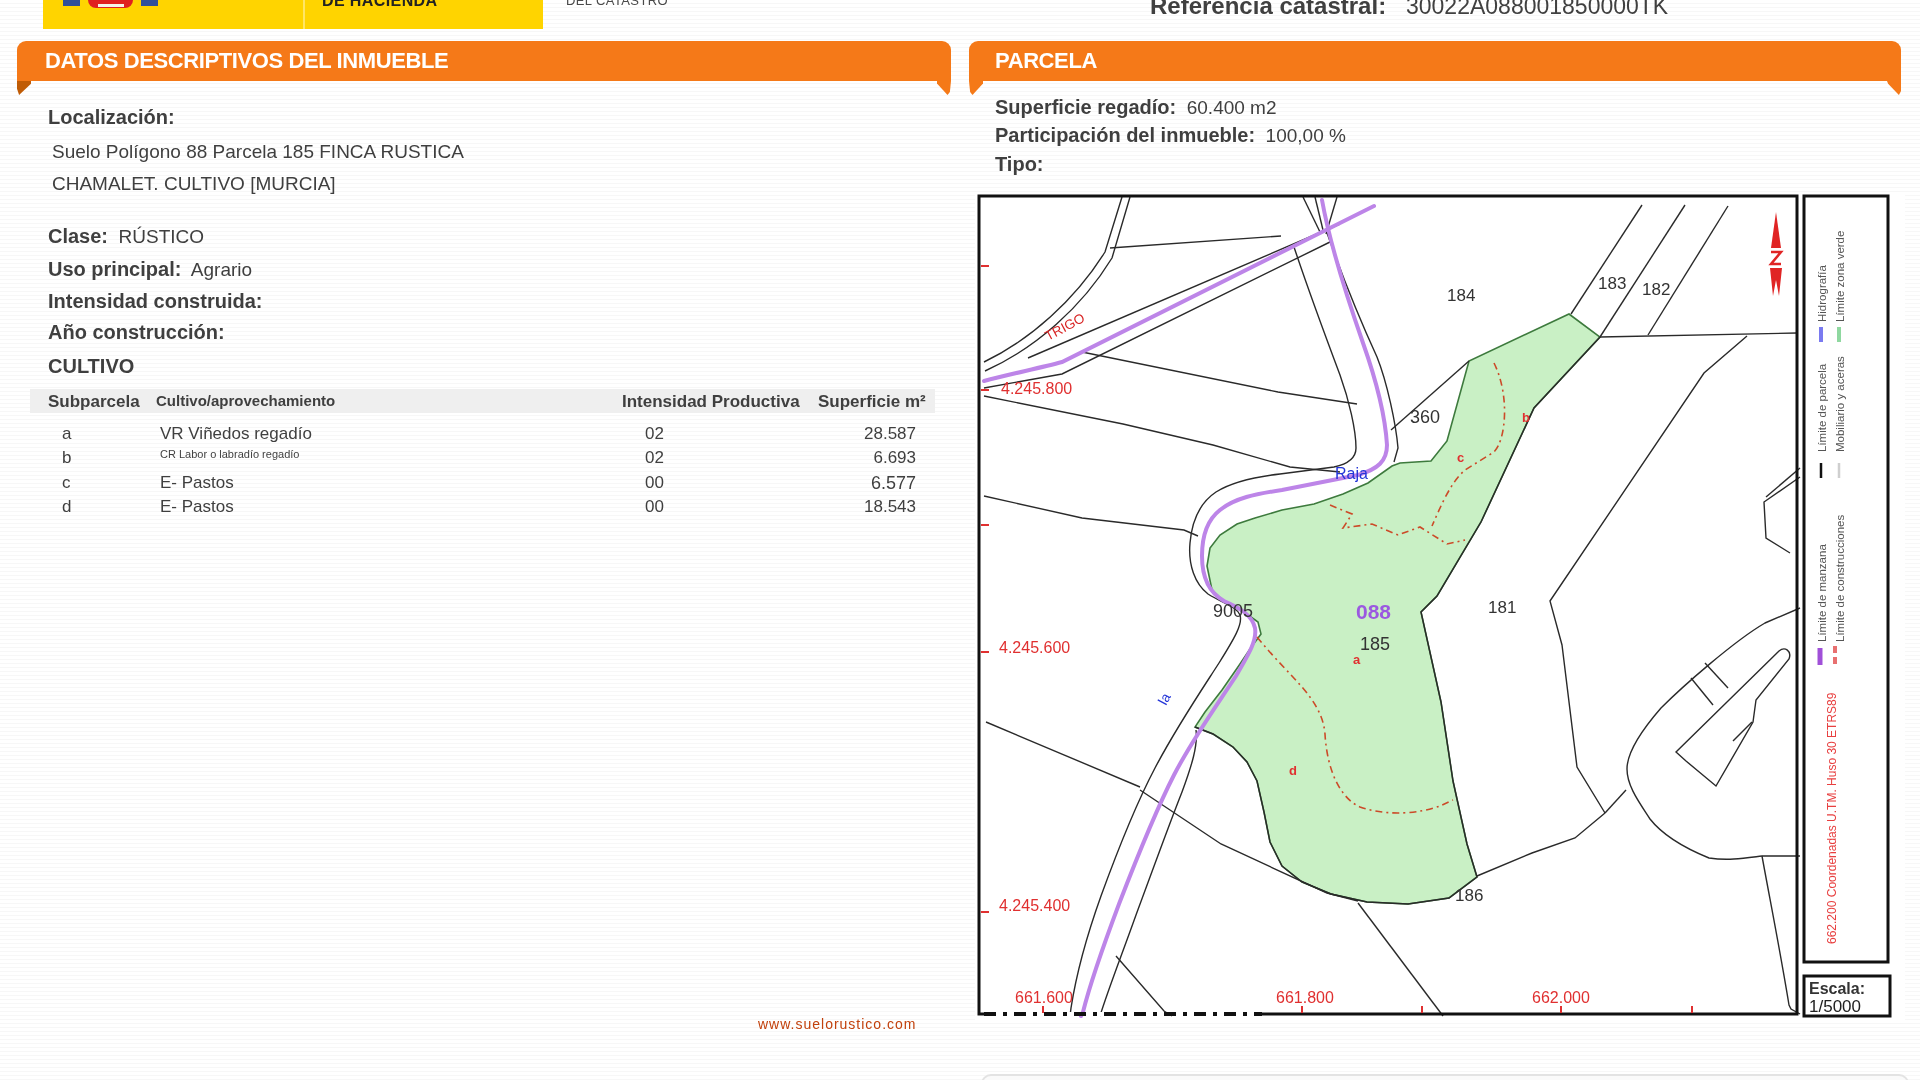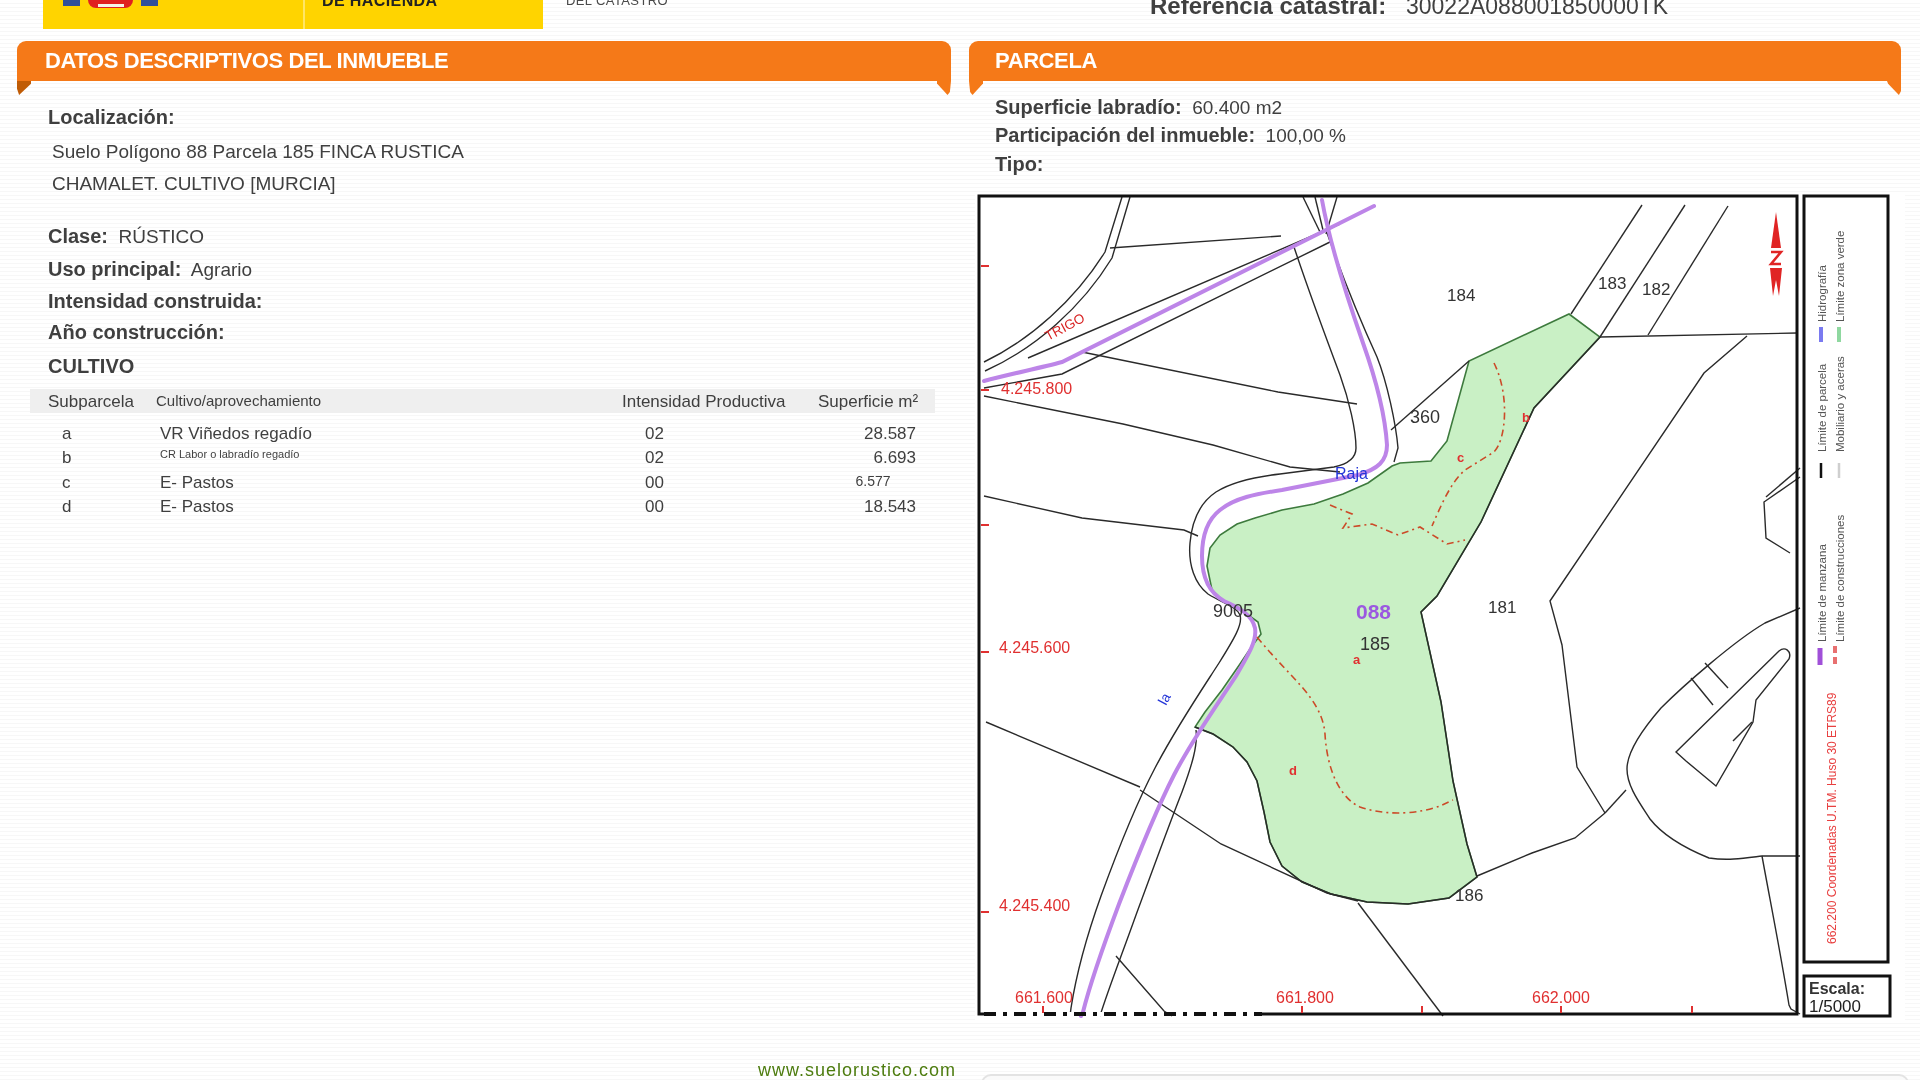--- a/index.html
+++ b/index.html
@@ -1,19 +1,19 @@
 <!DOCTYPE html>
 <html><head>
 <meta charset="utf-8">
 <style>
   html,body{margin:0;padding:0;width:1920px;height:1080px;overflow:hidden;background:#ffffff}
   body{font-family:"Liberation Sans",sans-serif;color:#3f3f3f;position:relative;
     background:repeating-linear-gradient(180deg,#ffffff 0px,#ffffff 3px,#f7f7f7 3px,#f7f7f7 4px)}
   .abs{position:absolute}
-  .b{font-weight:normal}
+  .b{font-weight:bold}
   .bar{position:absolute;height:40px;background:#f57918;border-radius:9px 9px 0 0}
   .bartxt{position:absolute;top:8px;color:#fff;font-weight:bold;font-size:22px;letter-spacing:-0.4px}
   .tailL{position:absolute;width:14px;height:14px;top:81px;background:#c05c06}
   .tailR{position:absolute;width:14px;height:14px;top:81px;background:#f57918}
   .lbl{font-weight:bold;font-size:20px;color:#3f3f3f}
   .val{font-size:19px;color:#3f3f3f}
 </style>
 </head>
 <body>
 
@@ -63,28 +63,28 @@
 <div class="abs" style="left:830px;top:424px;width:86px;text-align:right;font-size:17px">28.587</div>
 
 <div class="abs" style="left:62px;top:448px;font-size:17px">b</div>
 <div class="abs" style="left:160px;top:448px;font-size:11px">CR Labor o labradío regadío</div>
 <div class="abs" style="left:645px;top:448px;font-size:17px">02</div>
 <div class="abs" style="left:830px;top:448px;width:86px;text-align:right;font-size:17px">6.693</div>
 
 <div class="abs" style="left:62px;top:473px;font-size:17px">c</div>
 <div class="abs" style="left:160px;top:473px;font-size:17px">E- Pastos</div>
 <div class="abs" style="left:645px;top:473px;font-size:17px">00</div>
-<div class="abs" style="left:830px;top:473px;width:86px;text-align:center;font-size:14px">6.577</div>
+<div class="abs" style="left:871px;top:473px;width:86px;text-align:left;font-size:18px">6.577</div>
 
 <div class="abs" style="left:62px;top:497px;font-size:17px">d</div>
 <div class="abs" style="left:160px;top:497px;font-size:17px">E- Pastos</div>
 <div class="abs" style="left:645px;top:497px;font-size:17px">00</div>
 <div class="abs" style="left:830px;top:497px;width:86px;text-align:right;font-size:17px">18.543</div>
 
-<div class="abs" style="left:995px;top:96px"><span class="lbl">Superficie labradío:</span><span class="val">&nbsp; 60.400 m2</span></div>
+<div class="abs" style="left:995px;top:96px"><span class="lbl">Superficie regadío:</span><span class="val">&nbsp; 60.400 m2</span></div>
 <div class="abs" style="left:995px;top:124px"><span class="lbl">Participación del inmueble:</span><span class="val">&nbsp; 100,00 %</span></div>
 <div class="abs lbl" style="left:995px;top:153px">Tipo:</div>
 
 <svg class="abs" style="left:975px;top:193px" width="930" height="829" viewBox="975 193 930 829">
 <rect x="975" y="193" width="930" height="829" fill="#ffffff"></rect>
 <polygon points="1569,314 1600,337 1534,408 1481,522 1437,596 1421,612 1441,702 1453,781 1467,844 1477,877 1449,898 1408,904 1367,902 1331,894 1302,882 1282,866 1270,842 1264,812 1257,781 1247,762 1233,747 1213,734 1195,727 1205,712 1222,690 1240,664 1252,646 1261,634 1258,622 1244,612 1226,603 1212,590 1207,566 1210,548 1220,535 1237,524 1255,518 1282,510 1314,504 1343,494 1368,483 1392,466 1400,463 1431,461 1447,441 1469,361" fill="#c9f0c5" stroke="#3d7a3d" stroke-width="1.6"></polygon>
 <path d="M984,362 C1030,340 1075,300 1105,252 L1122,197" fill="none" stroke="#2a2a2a" stroke-width="1.4"></path>
 <path d="M985,371 C1036,348 1082,307 1112,258 L1130,197" fill="none" stroke="#2a2a2a" stroke-width="1.4"></path>
 <path d="M1028,358 L1340,224" fill="none" stroke="#2a2a2a" stroke-width="1.4"></path>
 <path d="M984,388 L1062,374 L1330,242" fill="none" stroke="#2a2a2a" stroke-width="1.4"></path>
@@ -175,13 +175,13 @@
 <text x="1015" y="1003" font-size="16" fill="#e03030" font-weight="normal">661.600</text>
 <text x="1276" y="1003" font-size="16" fill="#e03030" font-weight="normal">661.800</text>
 <text x="1532" y="1003" font-size="16" fill="#e03030" font-weight="normal">662.000</text>
 <text x="1353" y="664" font-size="13" fill="#e03030" font-weight="bold">a</text>
 <text x="1522" y="422" font-size="13" fill="#e03030" font-weight="bold">b</text>
 <text x="1457" y="462" font-size="13" fill="#e03030" font-weight="bold">c</text>
 <text x="1289" y="775" font-size="13" fill="#e03030" font-weight="bold">d</text>
 </svg>
 
 <div class="abs" style="left:981px;top:1074px;width:924px;height:10px;background:#fafafa;border:2px solid #e3e3e3;border-radius:10px 10px 0 0"></div>
-<div class="abs" style="left:758px;top:1060px;font-size:18px;color:#4d7c0f;letter-spacing:1px">www.suelorustico.com</div>
+<div class="abs" style="left:758px;top:1016px;font-size:14px;color:#c2410c;letter-spacing:1px">www.suelorustico.com</div>
 
 </body></html>

